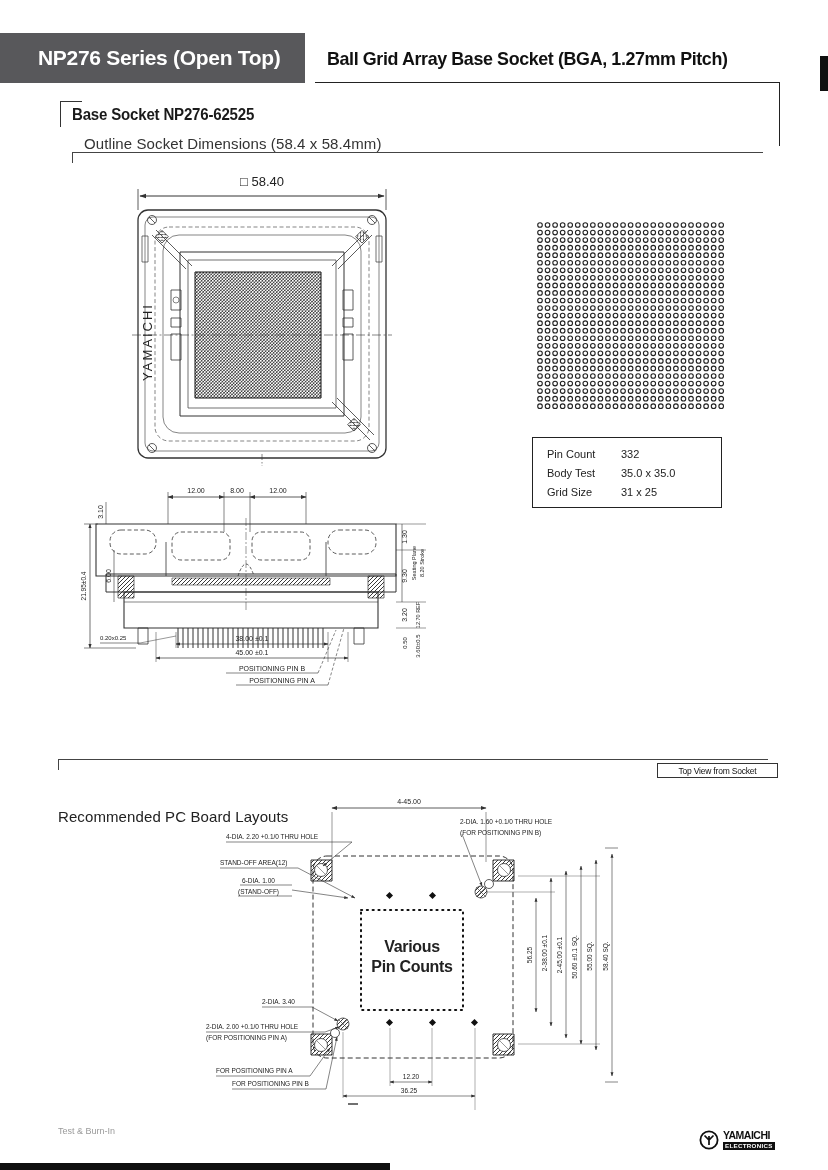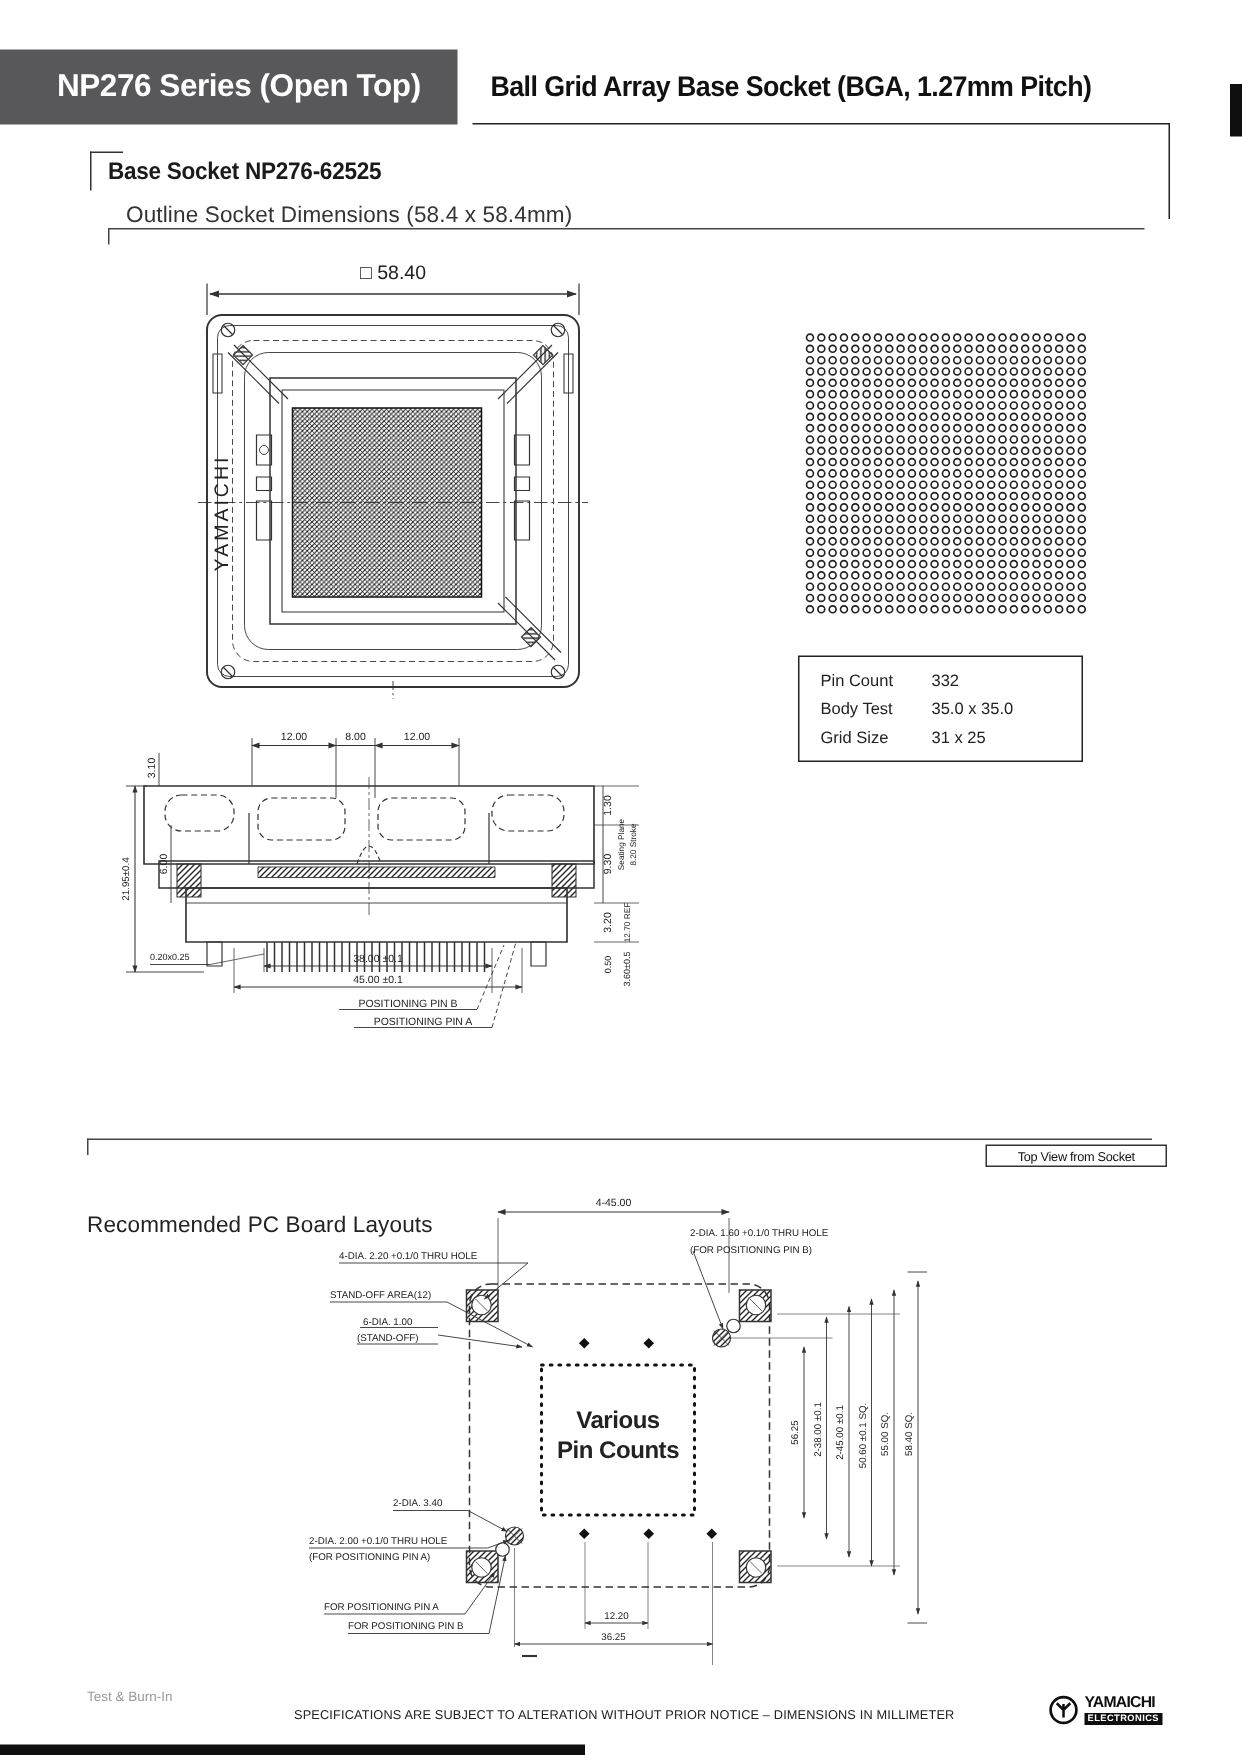--- a/index.html
+++ b/index.html
@@ -1011,21 +1011,20 @@
       <text x="382" y="169" transform="rotate(-90 382 169)" text-anchor="middle">2-45.00 ±0.1</text>
       <text x="397" y="171" transform="rotate(-90 397 171)" text-anchor="middle">50.60 ±0.1 SQ.</text>
       <text x="412" y="170" transform="rotate(-90 412 170)" text-anchor="middle">55.00 SQ.</text>
       <text x="428" y="170" transform="rotate(-90 428 170)" text-anchor="middle">58.40 SQ.</text>
       <text x="231" y="293" text-anchor="middle">12.20</text>
       <text x="229" y="307" text-anchor="middle">36.25</text>
     </g>
   </svg>
 
   <div class="abs foot-left">Test &amp; Burn-In</div>
-  <div class="abs foot-center">SPECIFICATIONS ARE SUBJECT TO ALTERATION WITHOUT PRIOR NOTICE   –   DIMENSIONS IN MILLIMETER</div>
   <div class="abs foot-logo">
     <svg width="22" height="22" viewBox="0 0 22 22">
       <circle cx="11" cy="11" r="8.6" fill="none" stroke="#0f0f0f" stroke-width="1.8"></circle>
       <path d="M11,7 L11,16 M6.5,6.5 L11,11 L15.5,6.5" fill="none" stroke="#0f0f0f" stroke-width="1.7"></path>
     </svg>
     <div class="brand-text">
       <span class="brand-name">YAMAICHI</span>
       <span class="brand-sub">ELECTRONICS</span>
     </div>
   </div>

